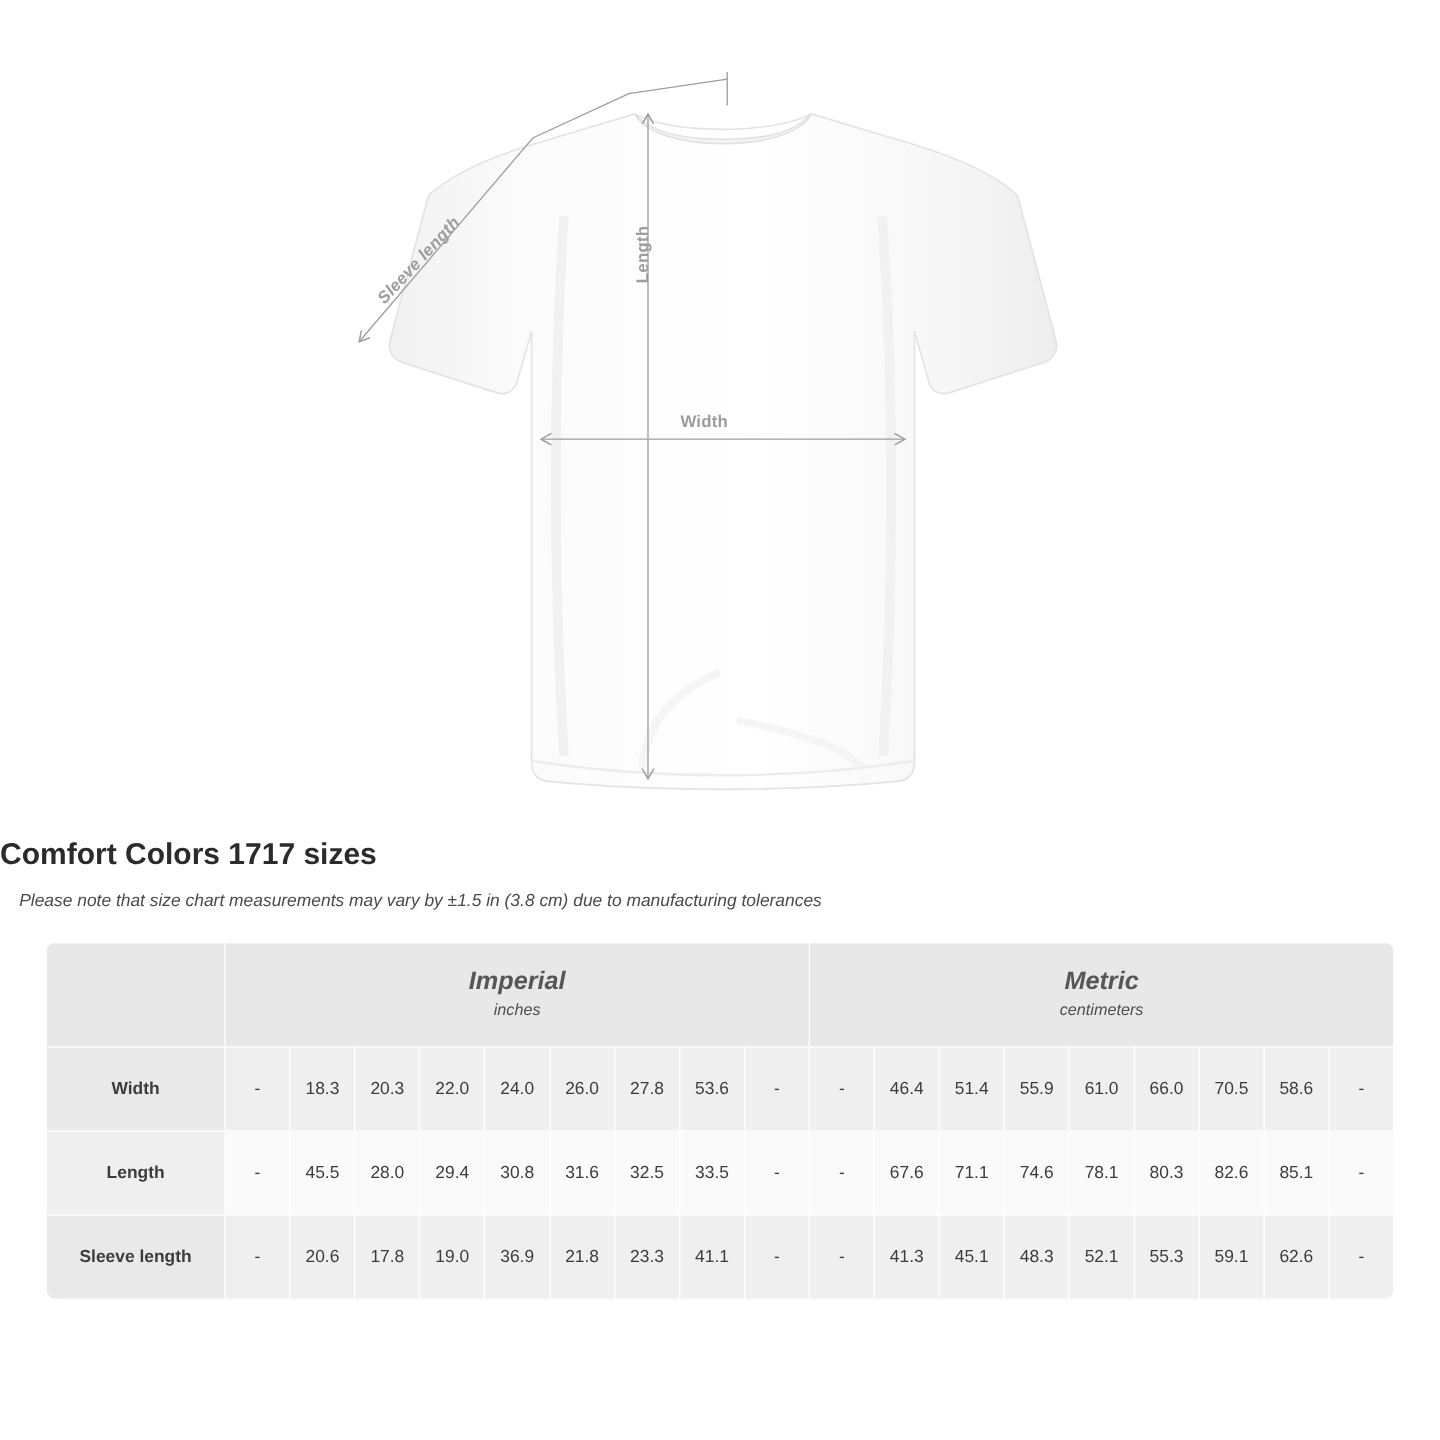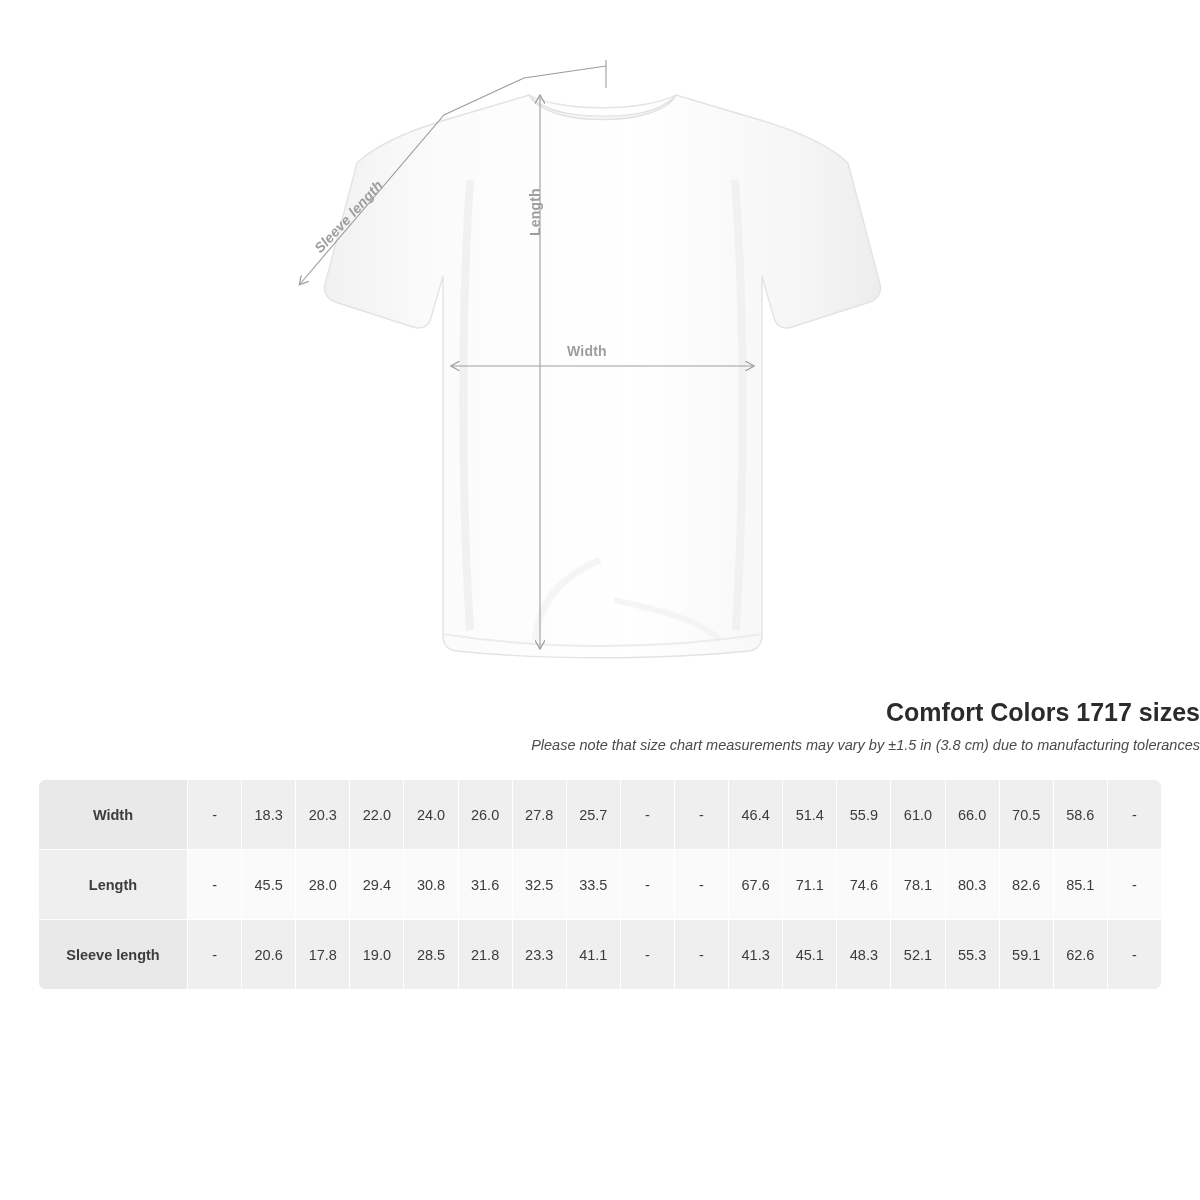--- a/index.html
+++ b/index.html
@@ -57,34 +57,34 @@
   .label-sleeve {
     left: 311px;
     top: 245px;
     transform: rotate(-47deg);
     transform-origin: left top;
     font-style: italic;
   }
 
   
   .title-block {
-    text-align: right;
+    text-align: left;
     margin-top: 8px;
   }
   .chart-title {
     font-size: 25px;
     font-weight: bold;
     color: #2b2b2b;
     margin: 0 0 10px 0;
   }
   .chart-note {
     font-size: 14.5px;
     font-style: italic;
     color: #4a4a4a;
-    margin: 0;
+    margin: 16px;
   }
 
   
   .table-wrap {
     margin: 26px 38px 0 38px;
     border-radius: 10px;
     overflow: hidden;
   }
   table.size-table {
     width: 1124px;
@@ -219,32 +219,43 @@
   </div>
 
   <div class="title-block">
     <h1 class="chart-title">Comfort Colors 1717 sizes</h1>
     <p class="chart-note">Please note that size chart measurements may vary by ±1.5 in (3.8 cm) due to manufacturing tolerances</p>
   </div>
 
   <div class="table-wrap">
     <table class="size-table">
       <tbody>
+        <tr>
+          <td class="unit-head corner-cell col-label"></td>
+          <td class="unit-head" colspan="9">
+            <div class="unit-system">Imperial</div>
+            <div class="unit-sub">inches</div>
+          </td>
+          <td class="unit-head" colspan="9">
+            <div class="unit-system">Metric</div>
+            <div class="unit-sub">centimeters</div>
+          </td>
+        </tr>
 
 
         <tr class="row-alt">
           <td class="row-label col-label">Width</td>
           <td>-</td>
           <td>18.3</td>
           <td>20.3</td>
           <td>22.0</td>
           <td>24.0</td>
           <td>26.0</td>
           <td>27.8</td>
-          <td>25.7</td>
+          <td>53.6</td>
           <td>-</td>
           <td>-</td>
           <td>46.4</td>
           <td>51.4</td>
           <td>55.9</td>
           <td>61.0</td>
           <td>66.0</td>
           <td>70.5</td>
           <td>58.6</td>
           <td>-</td>
@@ -271,21 +282,21 @@
           <td>85.1</td>
           <td>-</td>
         </tr>
 
         <tr class="row-alt">
           <td class="row-label col-label">Sleeve length</td>
           <td>-</td>
           <td>20.6</td>
           <td>17.8</td>
           <td>19.0</td>
-          <td>28.5</td>
+          <td>36.9</td>
           <td>21.8</td>
           <td>23.3</td>
           <td>41.1</td>
           <td>-</td>
           <td>-</td>
           <td>41.3</td>
           <td>45.1</td>
           <td>48.3</td>
           <td>52.1</td>
           <td>55.3</td>

